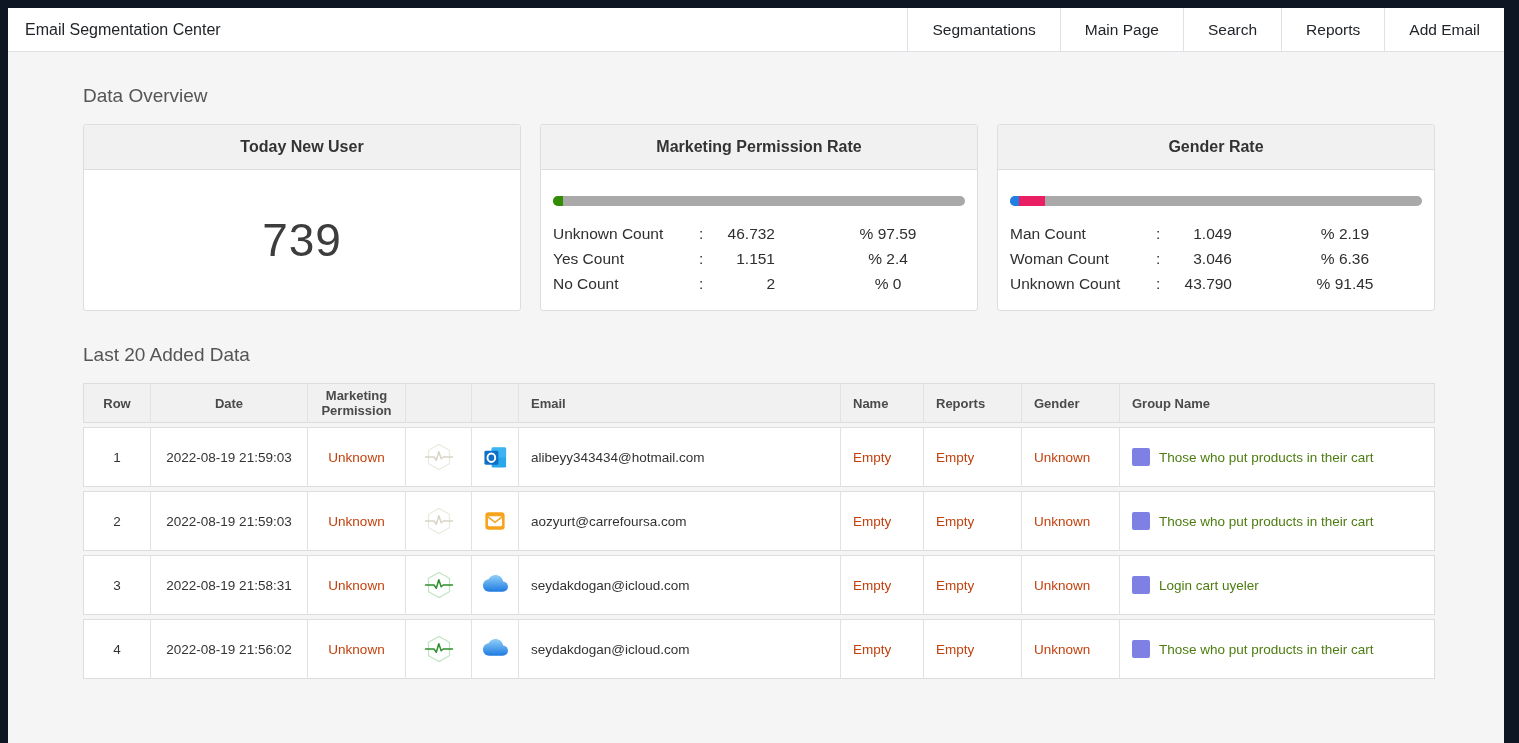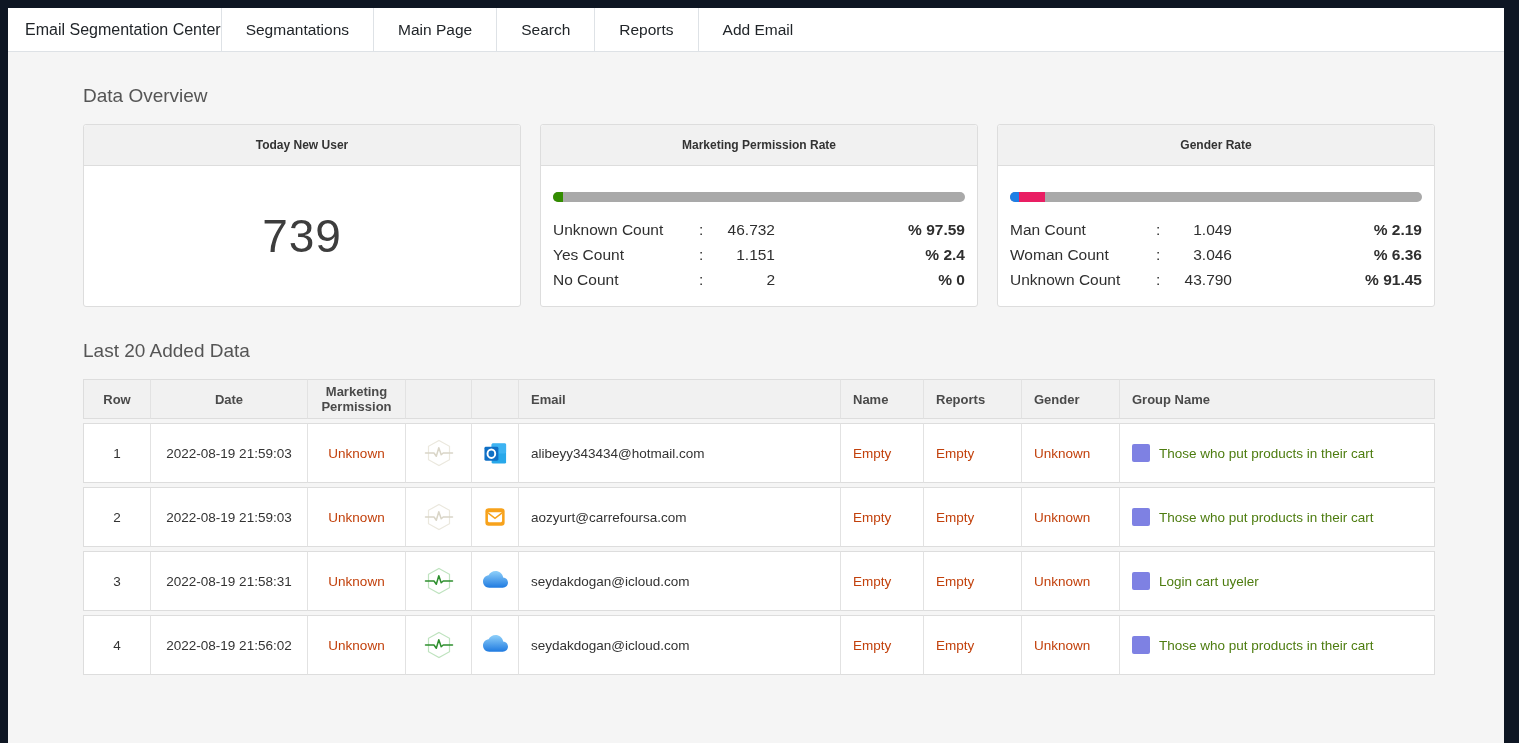--- a/index.html
+++ b/index.html
@@ -14,20 +14,21 @@
     background: #f5f5f5;
     overflow: hidden;
   }
   
   .navbar {
     height: 44px;
     background: #ffffff;
     border-bottom: 1px solid #dee2e6;
     display: flex;
     align-items: stretch;
+    justify-content: space-between;
   }
   .brand {
     align-self: center;
     padding-left: 17px;
     font-size: 16px;
     color: #212529;
   }
   .nav-items { display: flex; align-items: stretch; }
   .nav-item {
     display: flex; align-items: center;
@@ -54,21 +55,21 @@
     border-radius: 3px;
     min-height: 176px;
     display: flex;
     flex-direction: column;
   }
   .card-header {
     background: #f1f1f1;
     border-bottom: 1px solid #dddddd;
     padding: 13px 8px;
     text-align: center;
-    font-size: 12px;
+    font-size: 16px;
     font-weight: bold;
     color: #333333;
     border-radius: 3px 3px 0 0;
   }
   .card-body-number {
     flex: 1;
     display: flex; align-items: center; justify-content: center;
     font-size: 46px;
     font-weight: 300;
     color: #3d3d3d;
@@ -86,21 +87,21 @@
   .bar-seg { height: 100%; }
   .stats-list { font-size: 15.5px; color: #2f2f2f; }
   .stat-row {
     display: grid;
     grid-template-columns: 146px 10px 66px 1fr;
     line-height: 25px;
   }
   .stat-label { white-space: nowrap; }
   .stat-colon { text-align: left; }
   .stat-value { text-align: right; }
-  .stat-pct { text-align: right; padding-left: 36px; font-weight: bold; }
+  .stat-pct { text-align: center; padding-left: 36px; }
   
   .table-wrap { margin-top: 13px; }
   table {
     width: 100%;
     border-collapse: separate;
     border-spacing: 0 4px;
     background: transparent;
   }
   th, td {
     border-top: 1px solid #dddddd;

